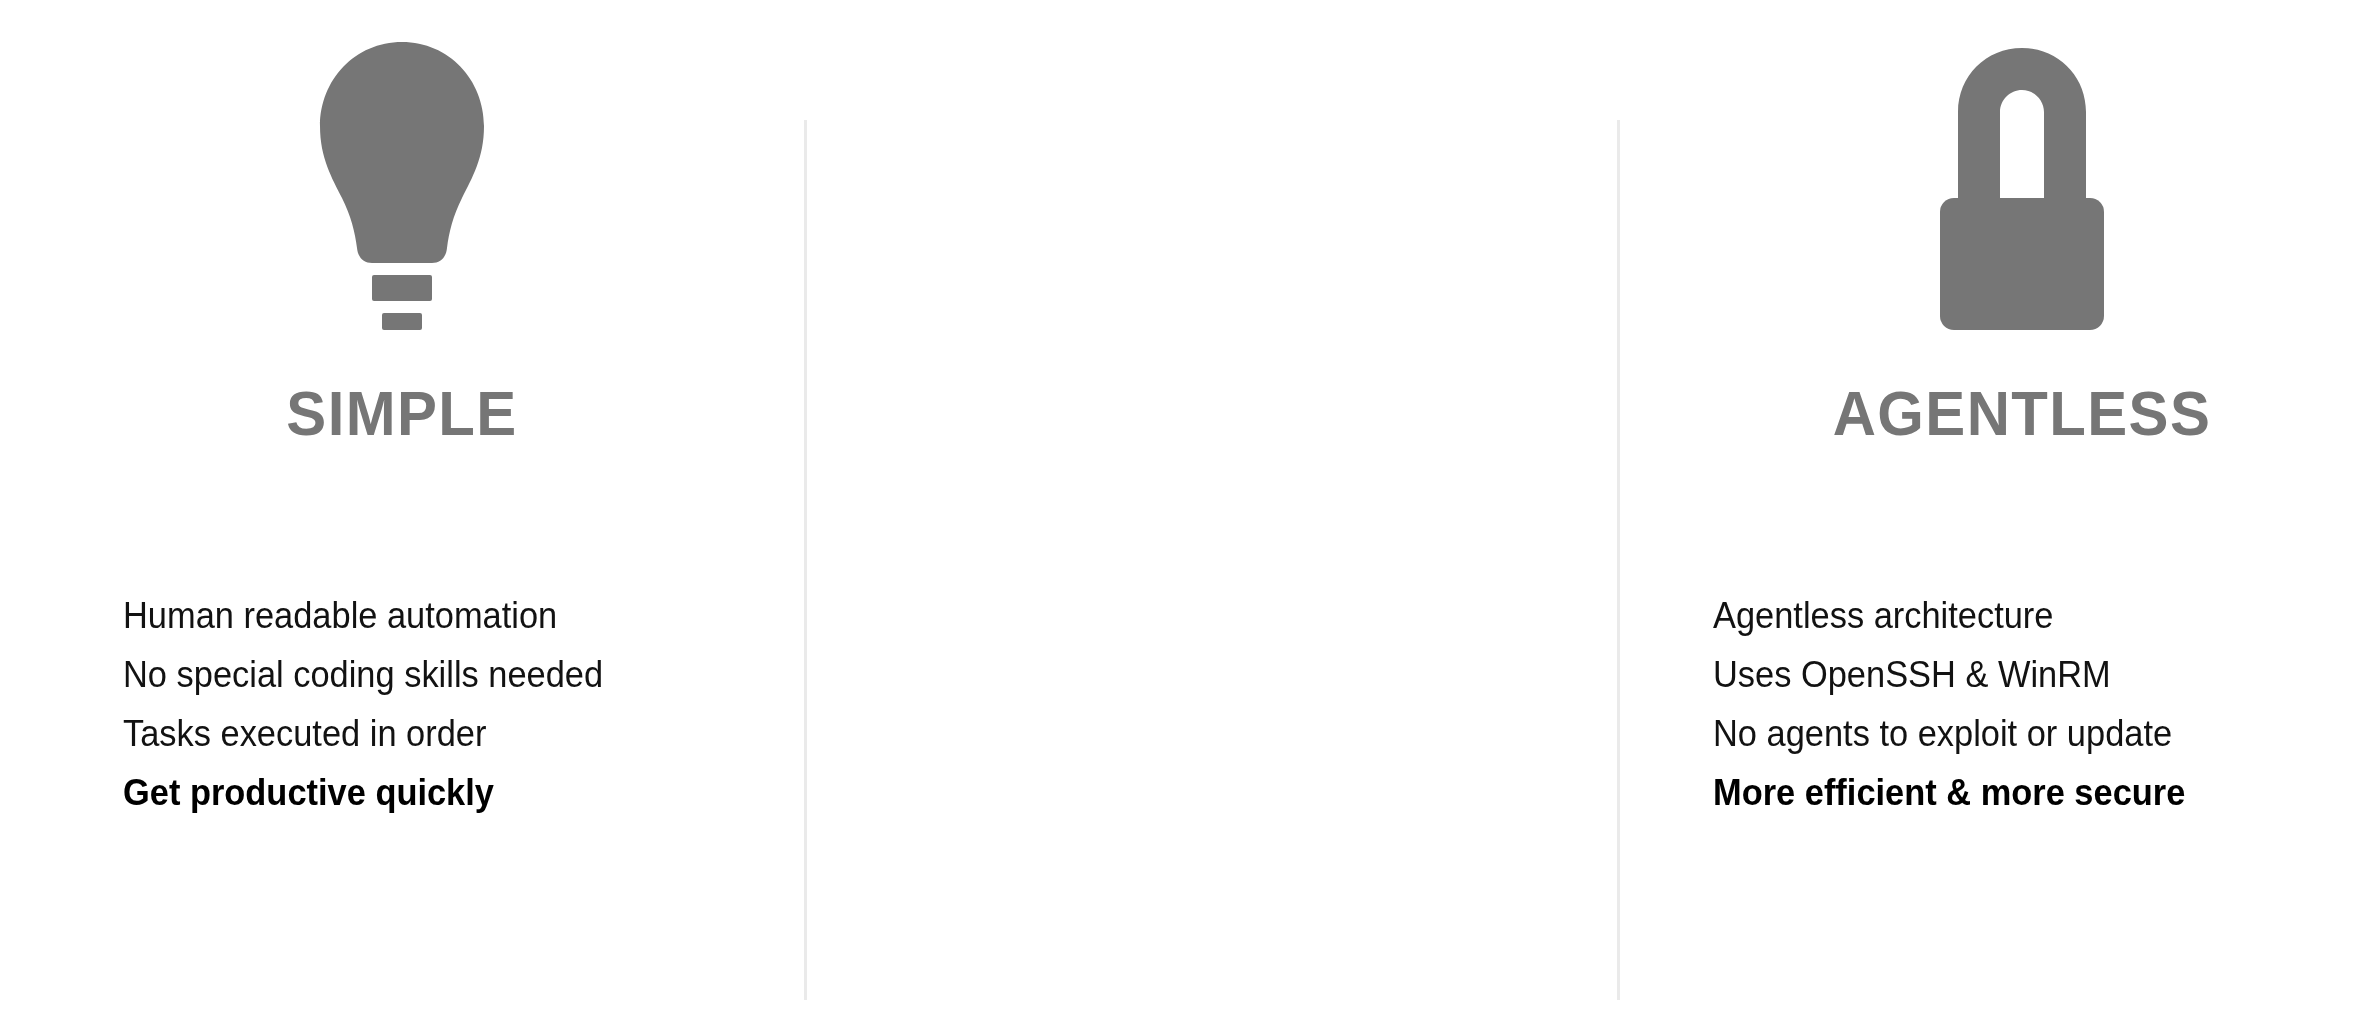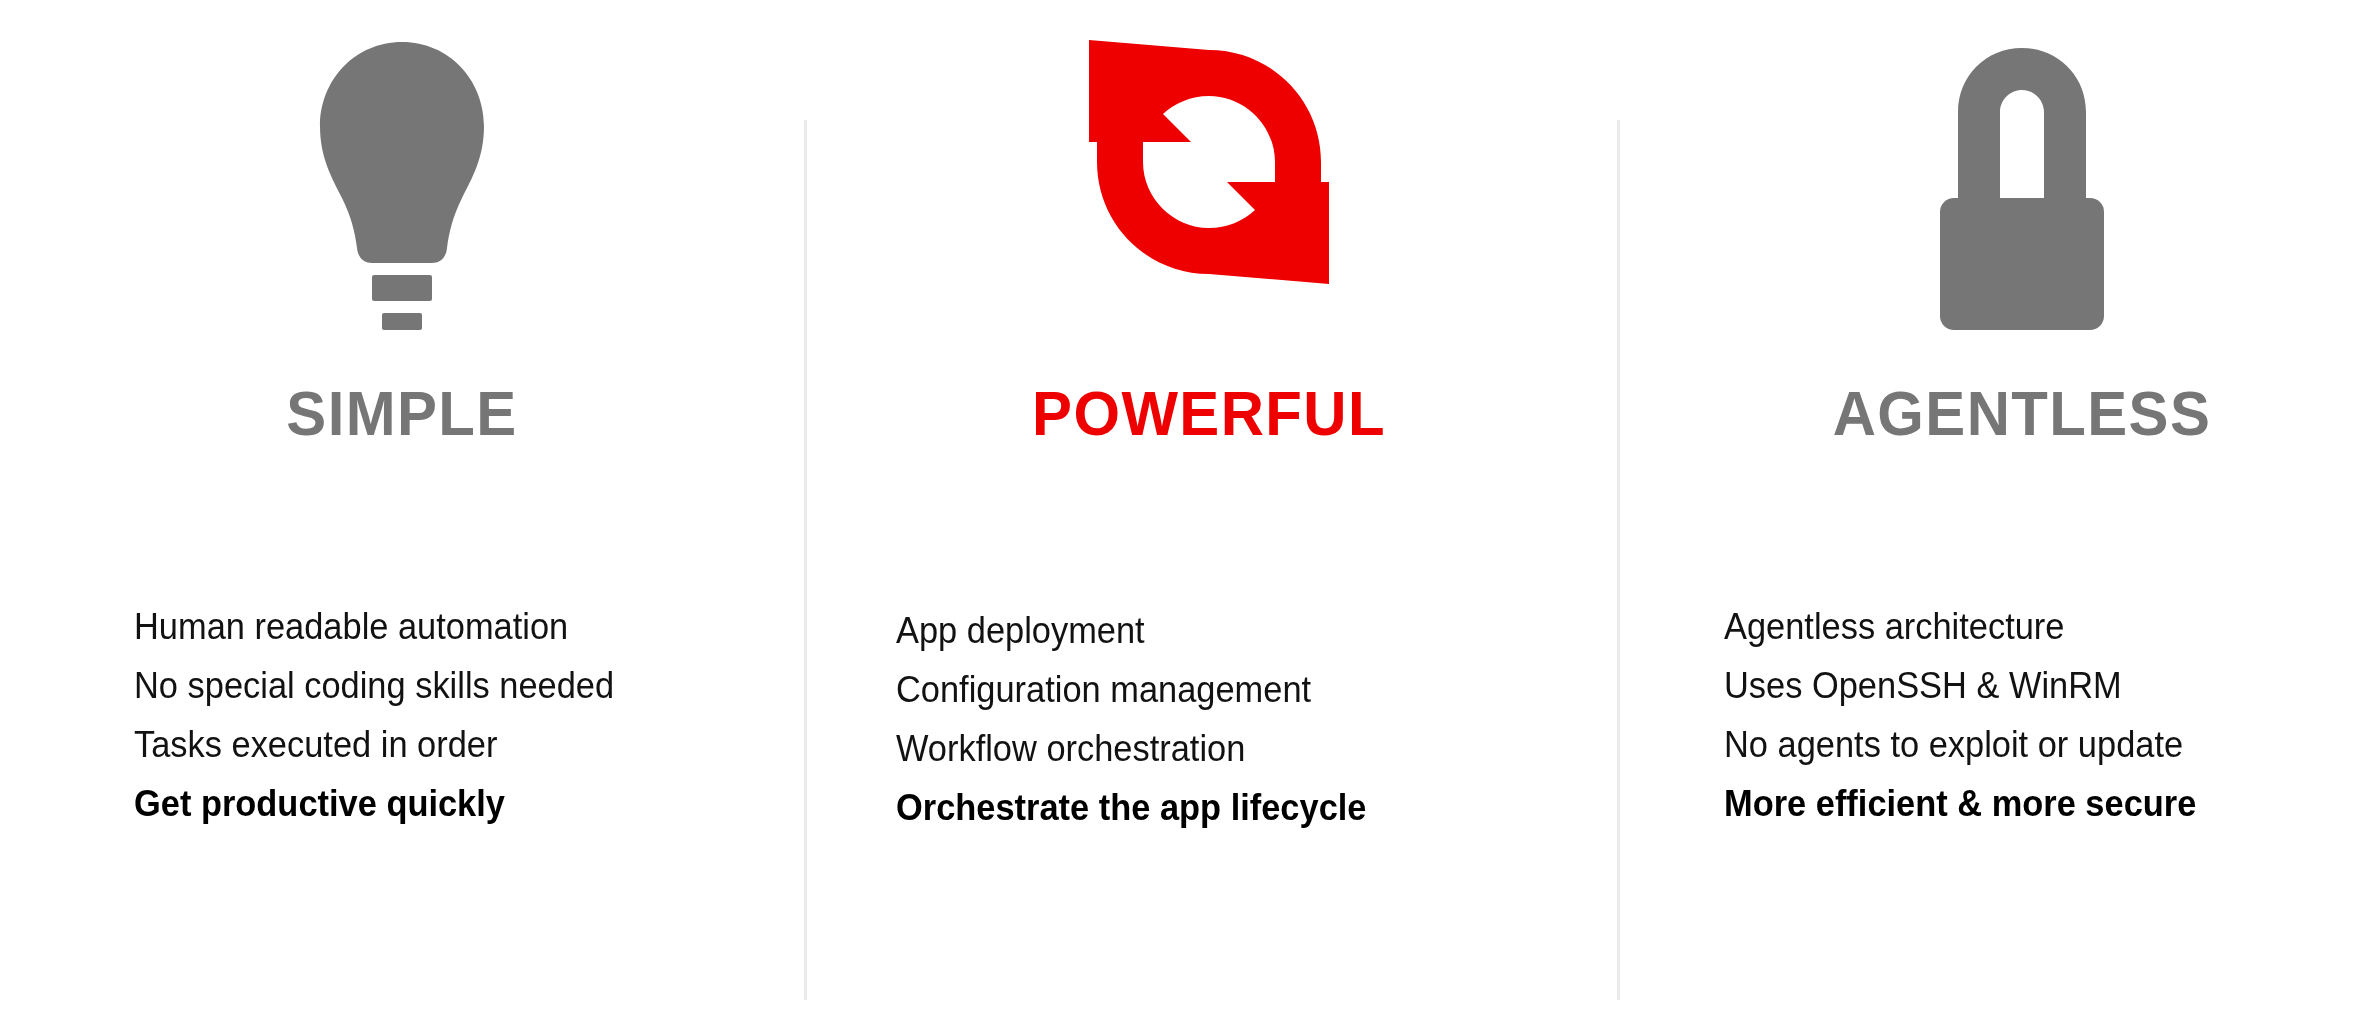--- a/index.html
+++ b/index.html
@@ -73,21 +73,21 @@
     transform: scaleX(0.95);
   }
   #heading-simple    { color: #767676; }
   #heading-powerful  { color: #ee0000; }
   #heading-agentless { color: #767676; }
 
   
   .feature-list {
     position: absolute;
     top: 592px;
-    margin: 16px;
+    margin: 5px;
     padding: 0;
     list-style: none;
     font-family: "Liberation Sans", sans-serif;
     font-size: 37px;
     line-height: 1;
     color: #121212;
   }
   #list-simple    { left: 118px; }
   #list-powerful  { left: 73px;  top: 596px; }
   #list-agentless { left: 88px; }
@@ -133,58 +133,20 @@
     <div class="heading" id="heading-simple">SIMPLE</div>
 
     <ul class="feature-list" id="list-simple">
       <li>Human readable automation</li>
       <li>No special coding skills needed</li>
       <li>Tasks executed in order</li>
       <li class="emphasis">Get productive quickly</li>
     </ul>
   </div>
 
-  <div class="column" id="col-powerful">
-
-    <div class="icon-area">
-      <svg width="260" height="300" viewBox="0 0 260 300">
-
-        <path fill="#ee0000" d="M130 20
-                 C 192 20 242 70 242 132
-                 L 242 152
-                 L 196 152
-                 L 196 132
-                 C 196 96 166 66 130 66
-                 C 112 66 96 73 84 84
-                 L 112 112
-                 L 10 112
-                 L 10 10 Z"></path>
-
-        <path fill="#ee0000" d="M130 244
-                 C 68 244 18 194 18 132
-                 L 18 112
-                 L 64 112
-                 L 64 132
-                 C 64 168 94 198 130 198
-                 C 148 198 164 191 176 180
-                 L 148 152
-                 L 250 152
-                 L 250 254 Z"></path>
-      </svg>
-    </div>
-
-    <div class="heading" id="heading-powerful">POWERFUL</div>
-
-    <ul class="feature-list" id="list-powerful">
-      <li>App deployment</li>
-      <li>Configuration management</li>
-      <li>Workflow orchestration</li>
-      <li class="emphasis">Orchestrate the app lifecycle</li>
-    </ul>
-  </div>
 
   <div class="column" id="col-agentless">
 
     <div class="icon-area">
       <svg width="200" height="300" viewBox="0 0 200 300">
 
         <path fill="#767676" d="M100 18
                  C 64 18 36 46 36 82
                  L 36 170
                  L 78 170

